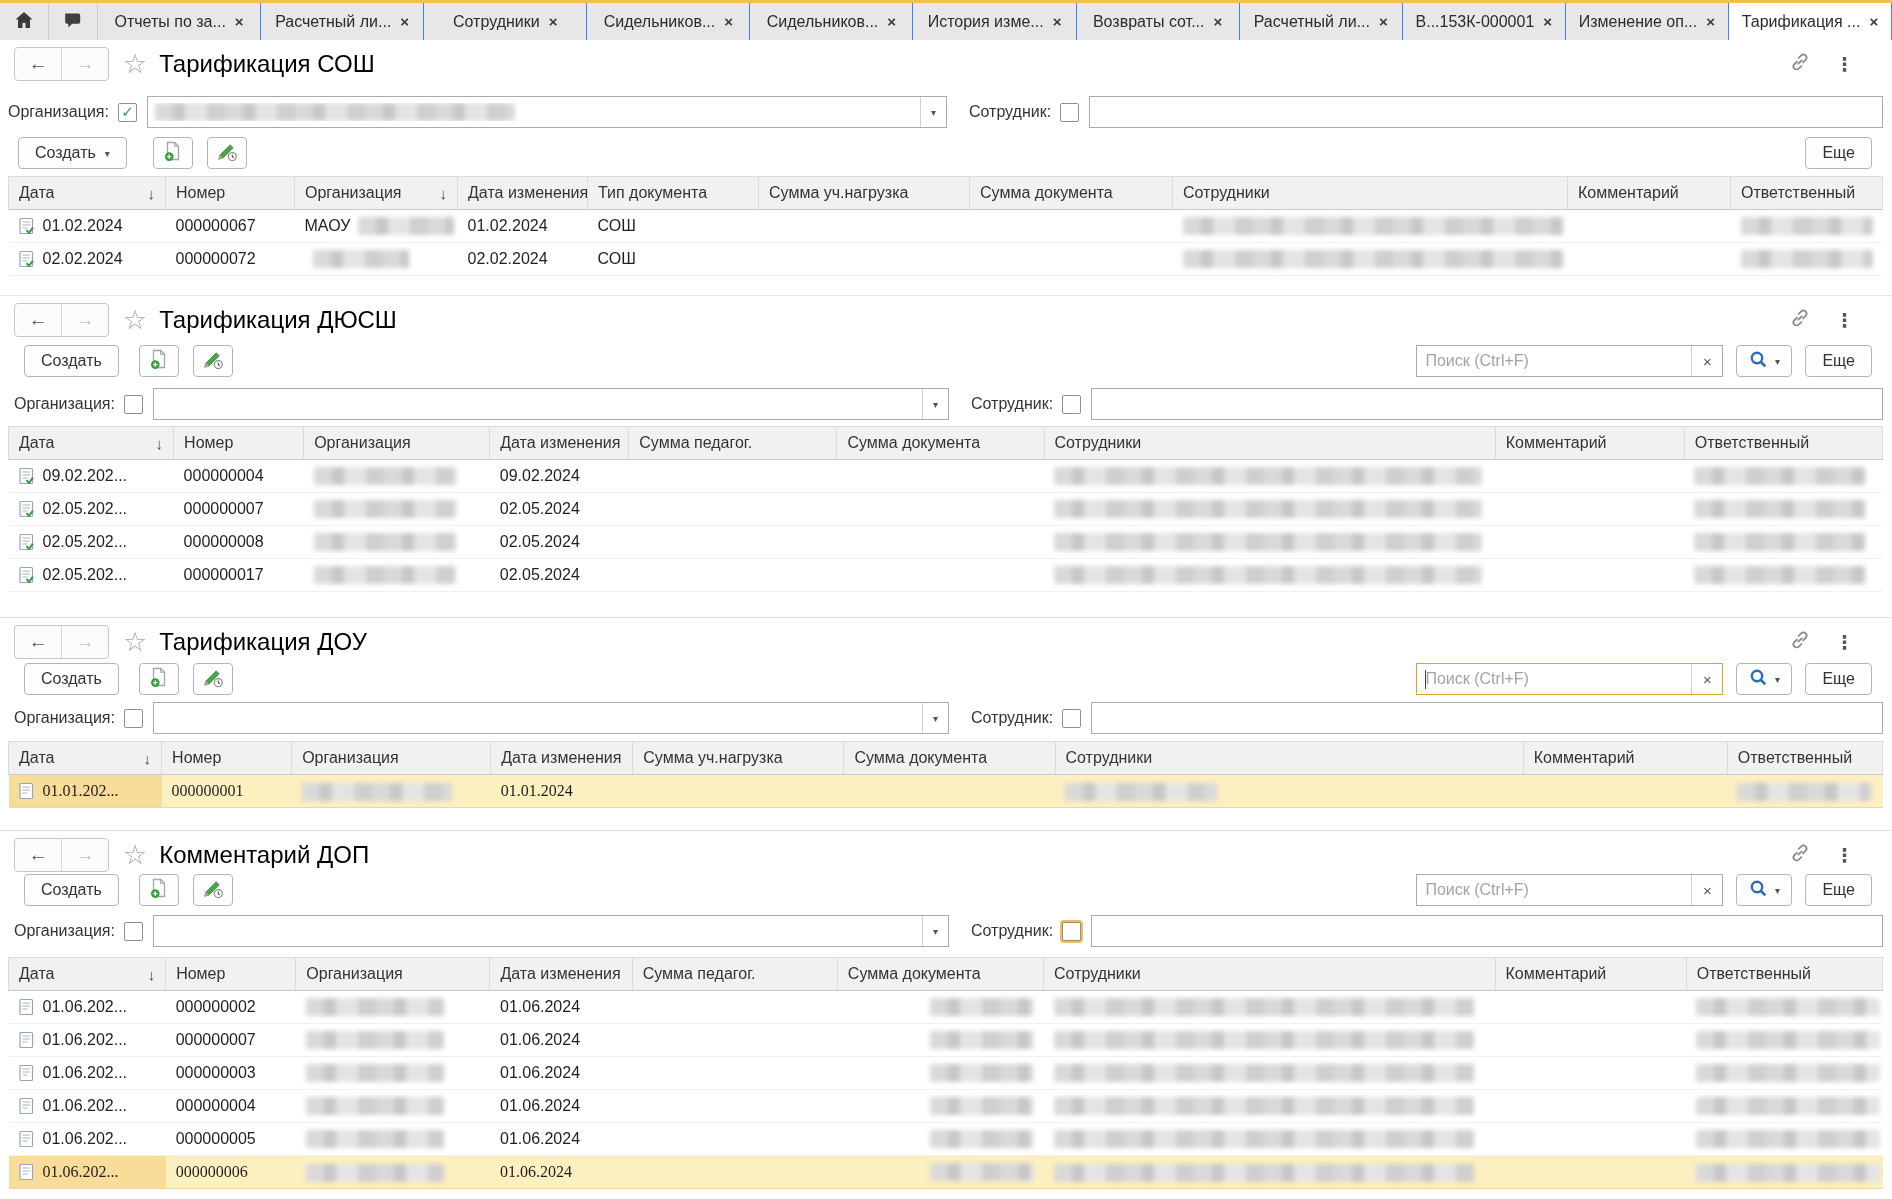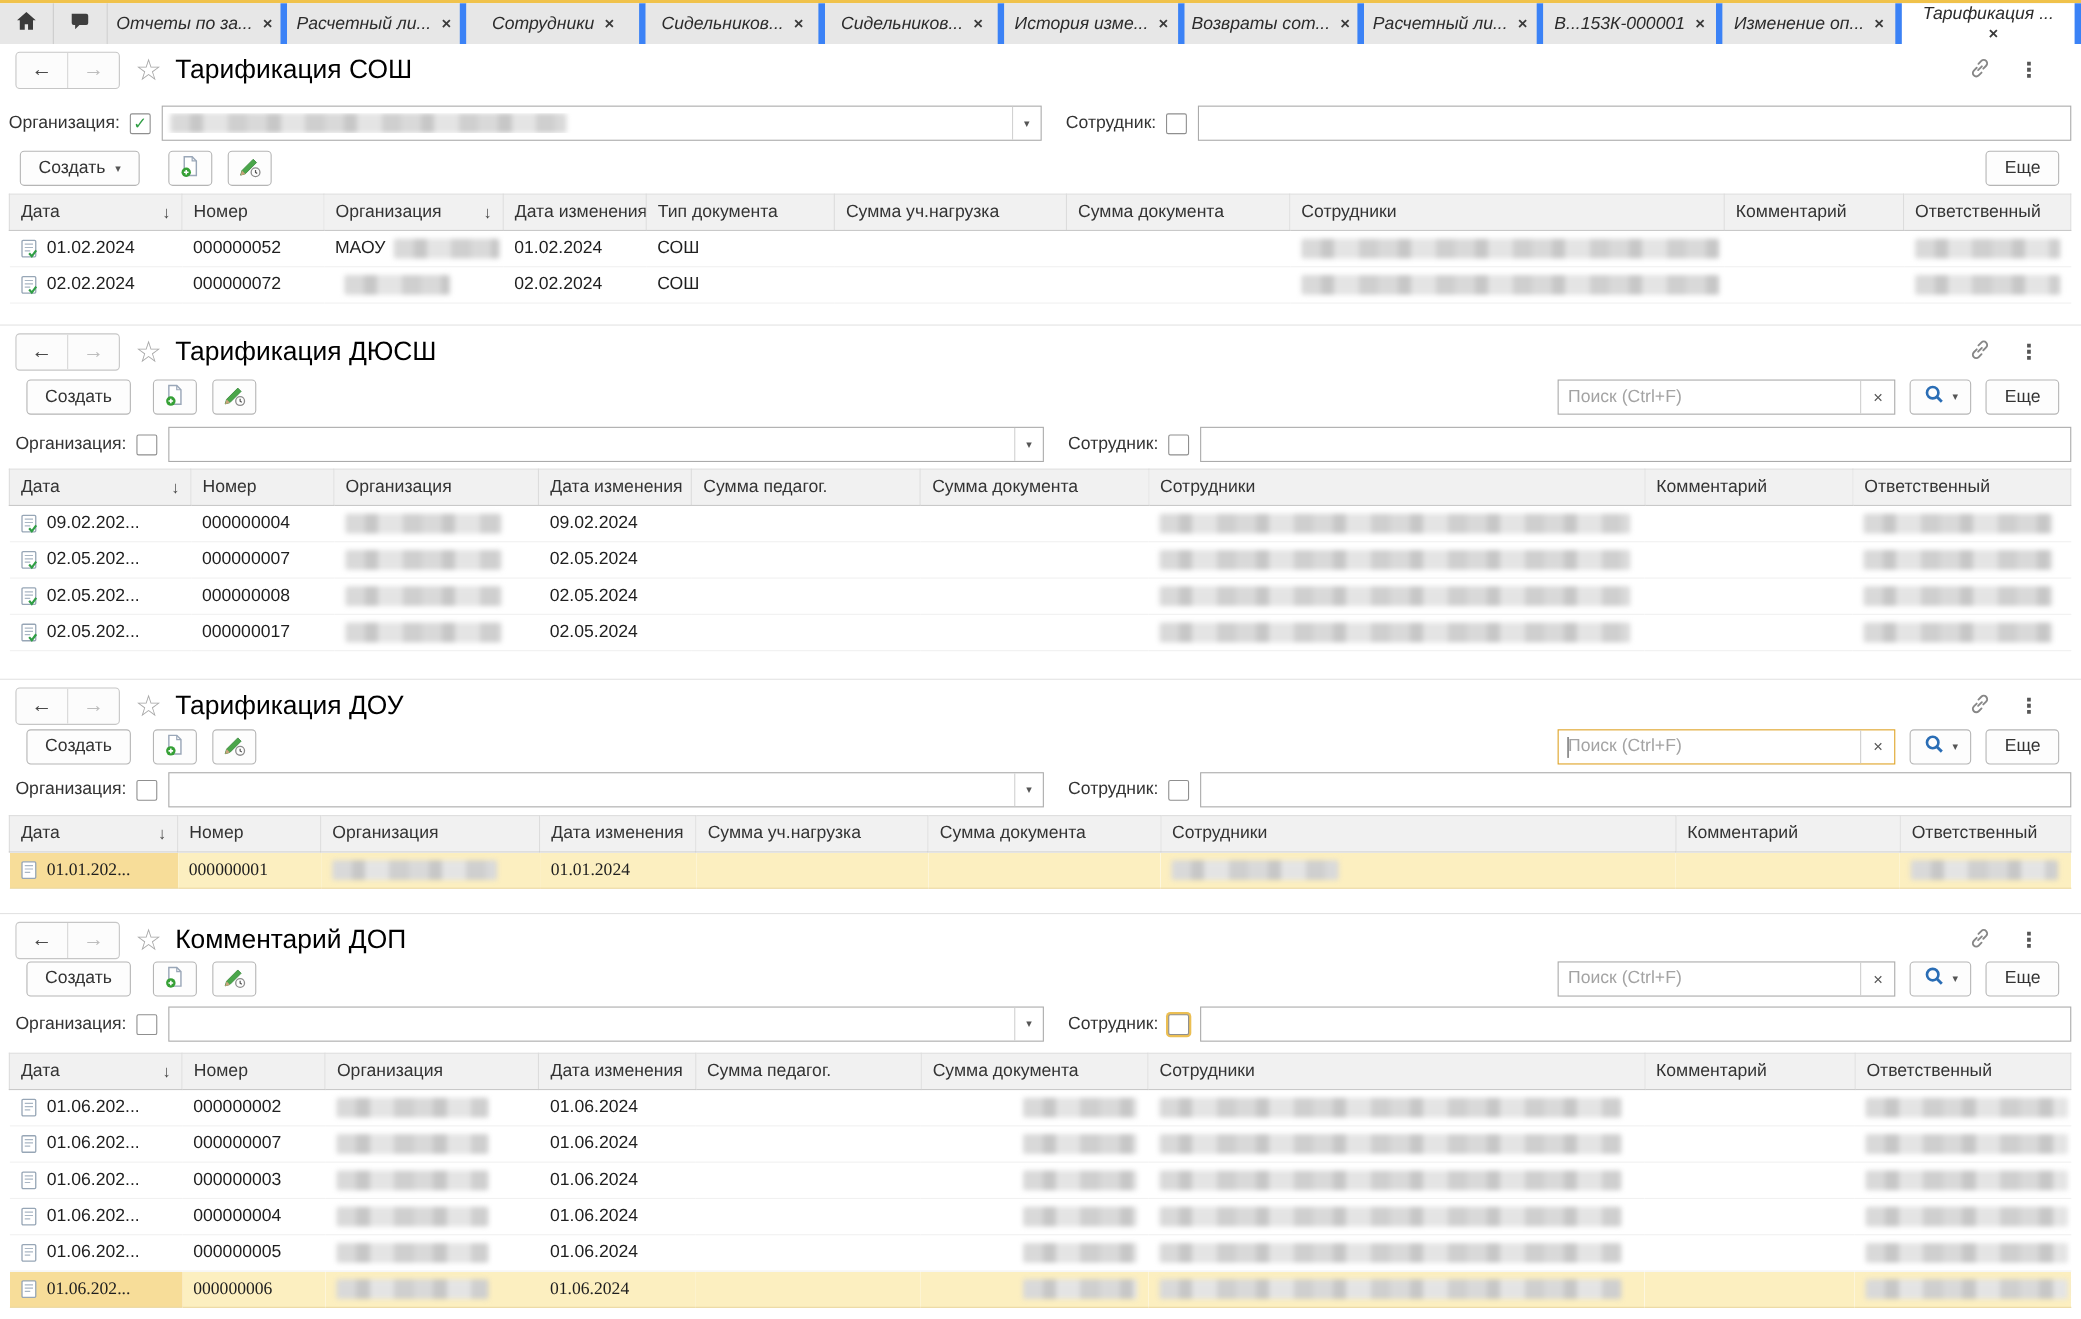--- a/index.html
+++ b/index.html
@@ -7,25 +7,25 @@
     width:1892px;height:1199px;position:relative;overflow:hidden;background:#fff;
     font-family:"Liberation Sans","DejaVu Sans",sans-serif;font-size:16px;color:#222;
   }
   
   .topline{position:absolute;top:0;left:0;right:0;height:3px;background:#f0c24b;}
   .tabbar{position:absolute;top:3px;left:0;right:0;height:37px;background:#e7e7e7;
     border-bottom:1px solid #c9c9c9;display:flex;align-items:stretch;}
   .tbtn{width:48px;flex:0 0 auto;display:flex;align-items:center;justify-content:center;
     border-right:1px solid #cdcdcd;cursor:pointer;}
   .tab{flex:1 1 0;min-width:0;display:flex;align-items:center;justify-content:center;
-    border-right:6px solid #3b82f6;background:#e7e7e7;color:#2b2b2b;white-space:nowrap;
-    overflow:hidden;font-size:16px;padding:0 6px;cursor:pointer;font-style:italic;}
+    border-right:1px solid #3b82f6;background:#e7e7e7;color:#2b2b2b;white-space:nowrap;
+    overflow:hidden;font-size:16px;padding:0 6px;cursor:pointer;}
   .tab .tlabel{overflow:hidden;text-overflow:ellipsis;}
   .tab .x{color:#3a3a3a;font-size:15px;margin-left:9px;font-weight:bold;}
-  .tab.active{background:#fff;margin-bottom:-1px;border-bottom:1px solid #fff;flex-direction:column;}
+  .tab.active{background:#fff;margin-bottom:-1px;border-bottom:1px solid #fff;}
   
   .section{position:absolute;left:0;right:0;overflow:hidden;background:#fff;}
   .s1{top:40px;height:255px;}
   .s2{top:295px;height:322px;border-top:1px solid #e3e3e3;}
   .s3{top:617px;height:213px;border-top:1px solid #e3e3e3;}
   .s4{top:830px;height:369px;border-top:1px solid #e3e3e3;}
   .navrow{position:absolute;left:14px;display:flex;align-items:center;height:36px;}
   .navbtns{display:flex;border:1px solid #c6c6c6;border-radius:4px;overflow:hidden;background:#fcfcfc;}
   .navbtn{width:46px;height:32px;display:flex;align-items:center;justify-content:center;
     font-size:19px;color:#4a4a4a;cursor:pointer;}
@@ -356,21 +356,21 @@
             <div class="cellflex">
             <span class="docicon">
               <svg width="16" height="18" viewBox="0 0 16 18">
                   <use href="#i-doc"></use>
                 <path d="M7.5 13.2 l2.4 2.8 4-5.4" stroke="#2f9e44" stroke-width="2" fill="none"></path>
               </svg>
               </span>
             <span>01.02.2024</span>
           </div>
           </td>
-          <td>000000052</td>
+          <td>000000067</td>
           <td>
             <div class="cellflex">
             <span>МАОУ</span>
             <span class="blur" style="width:96px"></span>
           </div>
           </td>
           <td>01.02.2024</td>
           <td>СОШ</td>
           <td></td>
           <td></td>

